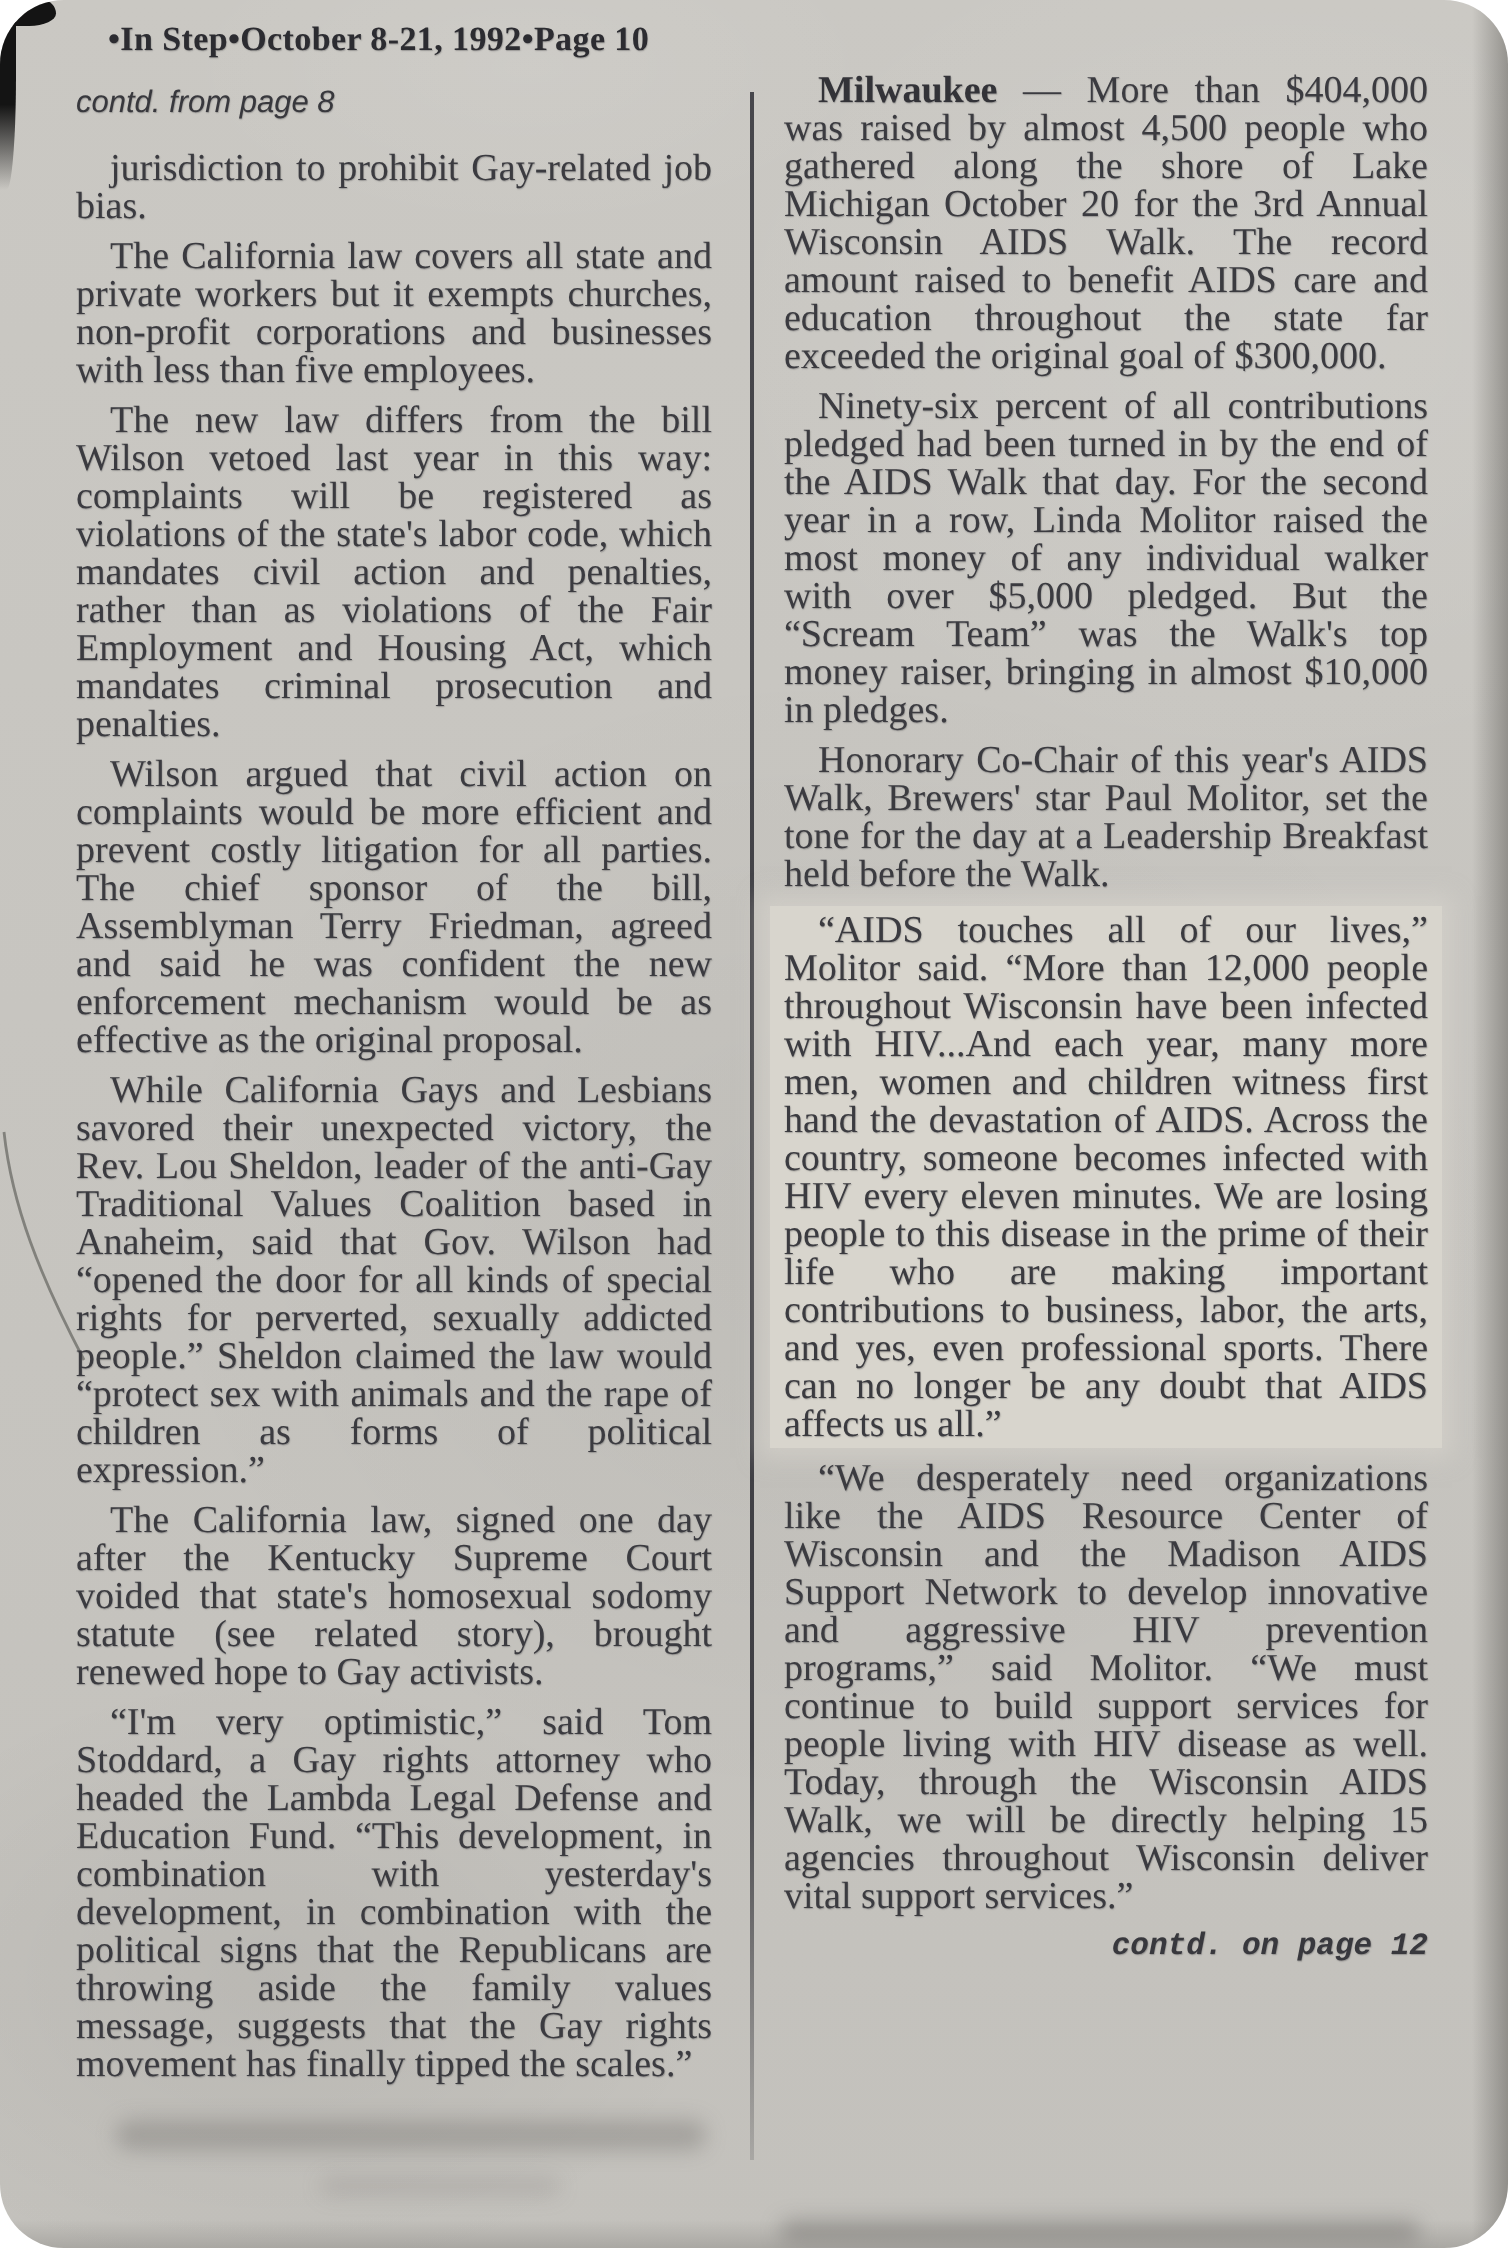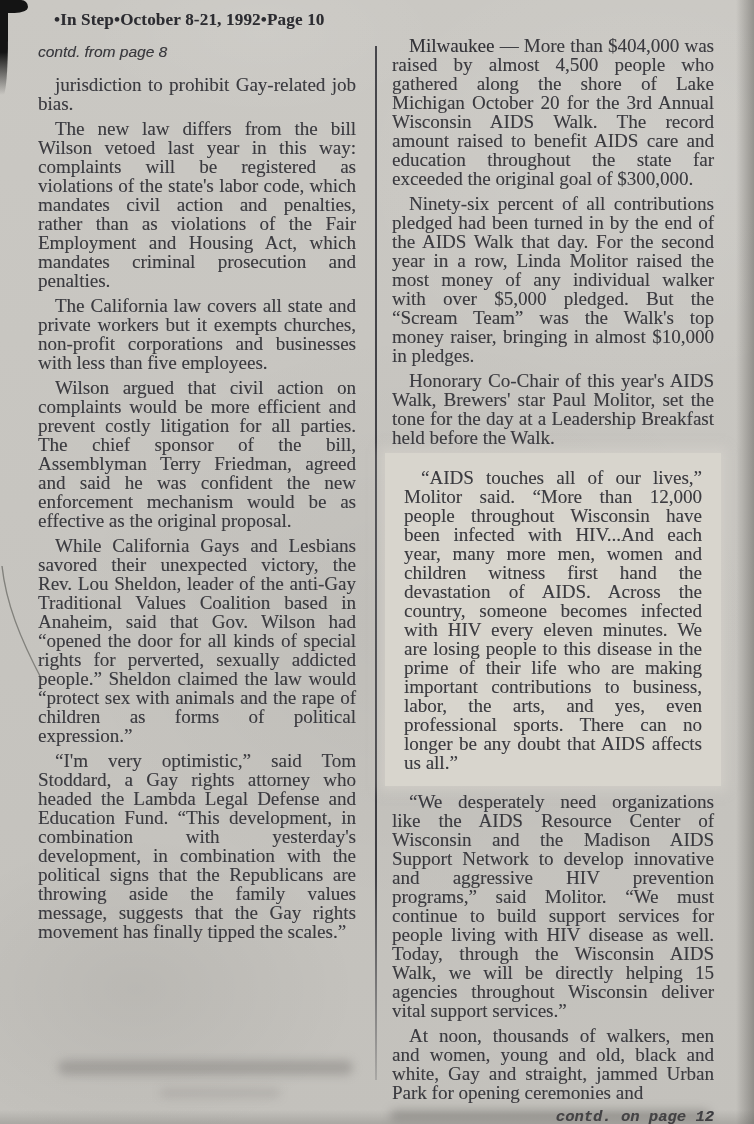--- a/index.html
+++ b/index.html
@@ -6,20 +6,21 @@
   body{width:754px;height:1124px;overflow:hidden;}
   .page{
     position:relative;width:754px;height:1124px;overflow:hidden;
     font-family:"Liberation Serif", serif;color:#3b3b40;
     background:
       radial-gradient(ellipse 320px 220px at 18% 88%, rgba(0,0,0,0.05), transparent 70%),
       radial-gradient(ellipse 420px 320px at 85% 15%, rgba(255,255,255,0.09), transparent 70%),
       radial-gradient(ellipse 500px 420px at 55% 55%, rgba(0,0,0,0.035), transparent 70%),
       radial-gradient(ellipse 260px 120px at 35% 3%, rgba(255,255,255,0.07), transparent 70%),
       linear-gradient(#cac8c3, #c6c4bf 60%, #c3c1bc);
+    border-radius: 32px;
   }
   .page *{text-shadow:0.3px 0.3px 0.6px rgba(56,56,60,0.35);}
 
   
   .col{position:absolute;}
   .col-left{left:38px;top:10px;width:318px;}
   .col-right{left:392px;top:36px;width:322px;}
 
   .masthead{
     font-family:"Liberation Serif", serif;font-weight:bold;
@@ -41,27 +42,27 @@
   h3.kicker{
     text-align:center;font-family:"Liberation Serif", serif;
     font-size:15.5px;font-weight:bold;color:#2c2c31;
     margin:13px 0 7px 0;letter-spacing:0.3px;
   }
   h1.headline{
     font-family:"Liberation Sans", sans-serif;font-weight:bold;
     font-size:33px;line-height:1.1;letter-spacing:-0.5px;
     color:#26262a;margin:0 0 13px 0;
   }
-  .dateline{font-weight:normal;color:#333338;}
+  .dateline{font-weight:bold;color:#333338;}
   .highlight{
     background:#d8d5cd;
     margin:2px -7px 6px -7px;padding:3px 7px 2px 7px;
     box-shadow:0 0 10px 5px rgba(216,213,205,0.55);
   }
-  .highlight p.body{margin:12px;}
+  .highlight p.body{margin:0;}
 
   
   .vrule{
     position:absolute;left:375px;top:46px;width:2px;height:1034px;
     background:linear-gradient(#47474c, #3f3f44 80%, rgba(63,63,68,0.2));
   }
   .edge-shadow{
     position:absolute;right:0;top:0;width:18px;height:1124px;
     background:linear-gradient(to right, rgba(100,98,94,0), rgba(82,80,76,0.45));
   }
@@ -92,38 +93,38 @@
   <div class="corner-blob"></div>
   <div class="edge-strip"></div>
   <svg class="scratch" width="52" height="130" viewBox="0 0 52 130">
     <path d="M2,8 C6,45 20,80 42,122" stroke="#6b6b66" stroke-width="1.4" fill="none"></path>
   </svg>
 
   <div class="col col-left">
     <div class="masthead">•In Step•October 8-21, 1992•Page 10</div>
     <div class="contd">contd. from page 8</div>
     <p class="body first">jurisdiction to prohibit Gay-related job bias.</p>
+    <p class="body">The California law covers all state and private workers but it exempts churches, non-profit corporations and businesses with less than five employees.</p>
     <p class="body">The new law differs from the bill Wilson vetoed last year in this way: complaints will be registered as violations of the state's labor code, which mandates civil action and penalties, rather than as violations of the Fair Employment and Housing Act, which mandates criminal prosecution and penalties.</p>
-    <p class="body">The California law covers all state and private workers but it exempts churches, non-profit corporations and businesses with less than five employees.</p>
     <p class="body">Wilson argued that civil action on complaints would be more efficient and prevent costly litigation for all parties. The chief sponsor of the bill, Assemblyman Terry Friedman, agreed and said he was confident the new enforcement mechanism would be as effective as the original proposal.</p>
     <p class="body">While California Gays and Lesbians savored their unexpected victory, the Rev. Lou Sheldon, leader of the anti-Gay Traditional Values Coalition based in Anaheim, said that Gov. Wilson had “opened the door for all kinds of special rights for perverted, sexually addicted people.” Sheldon claimed the law would “protect sex with animals and the rape of children as forms of political expression.”</p>
+    <p class="body">The California law, signed one day after the Kentucky Supreme Court voided that state's homosexual sodomy statute (see related story), brought renewed hope to Gay activists.</p>
     <p class="body">“I'm very optimistic,” said Tom Stoddard, a Gay rights attorney who headed the Lambda Legal Defense and Education Fund. “This development, in combination with yesterday's development, in combination with the political signs that the Republicans are throwing aside the family values message, suggests that the Gay rights movement has finally tipped the scales.”</p>
   </div>
 
   <div class="vrule"></div>
 
   <div class="col col-right">
     <p class="body"><span class="dateline">Milwaukee</span><span> — More than $404,000 was raised by almost 4,500 people who gathered along the shore of Lake Michigan October 20 for the 3rd Annual Wisconsin AIDS Walk. The record amount raised to benefit AIDS care and education throughout the state far exceeded the original goal of $300,000.</span></p>
     <p class="body">Ninety-six percent of all contributions pledged had been turned in by the end of the AIDS Walk that day. For the second year in a row, Linda Molitor raised the most money of any individual walker with over $5,000 pledged. But the “Scream Team” was the Walk's top money raiser, bringing in almost $10,000 in pledges.</p>
     <p class="body">Honorary Co-Chair of this year's AIDS Walk, Brewers' star Paul Molitor, set the tone for the day at a Leadership Breakfast held before the Walk.</p>
     <div class="highlight">
       <p class="body">“AIDS touches all of our lives,” Molitor said. “More than 12,000 people throughout Wisconsin have been infected with HIV...And each year, many more men, women and children witness first hand the devastation of AIDS. Across the country, someone becomes infected with HIV every eleven minutes. We are losing people to this disease in the prime of their life who are making important contributions to business, labor, the arts, and yes, even professional sports. There can no longer be any doubt that AIDS affects us all.”</p>
     </div>
     <p class="body">“We desperately need organizations like the AIDS Resource Center of Wisconsin and the Madison AIDS Support Network to develop innovative and aggressive HIV prevention programs,” said Molitor. “We must continue to build support services for people living with HIV disease as well. Today, through the Wisconsin AIDS Walk, we will be directly helping 15 agencies throughout Wisconsin deliver vital support services.”</p>
-    <p class="body">At noon, thousands of walkers, men and women, young and old, black and white, Gay and straight, jammed Urban Park for opening ceremonies and</p>
     <div class="contd-on">contd. on page 12</div>
   </div>
 
   <div class="edge-shadow"></div>
   <div class="bottom-shadow"></div>
   <div class="bleed bleed-1"></div>
   <div class="bleed bleed-2"></div>
   <div class="bleed bleed-3"></div>
 
 </div>

